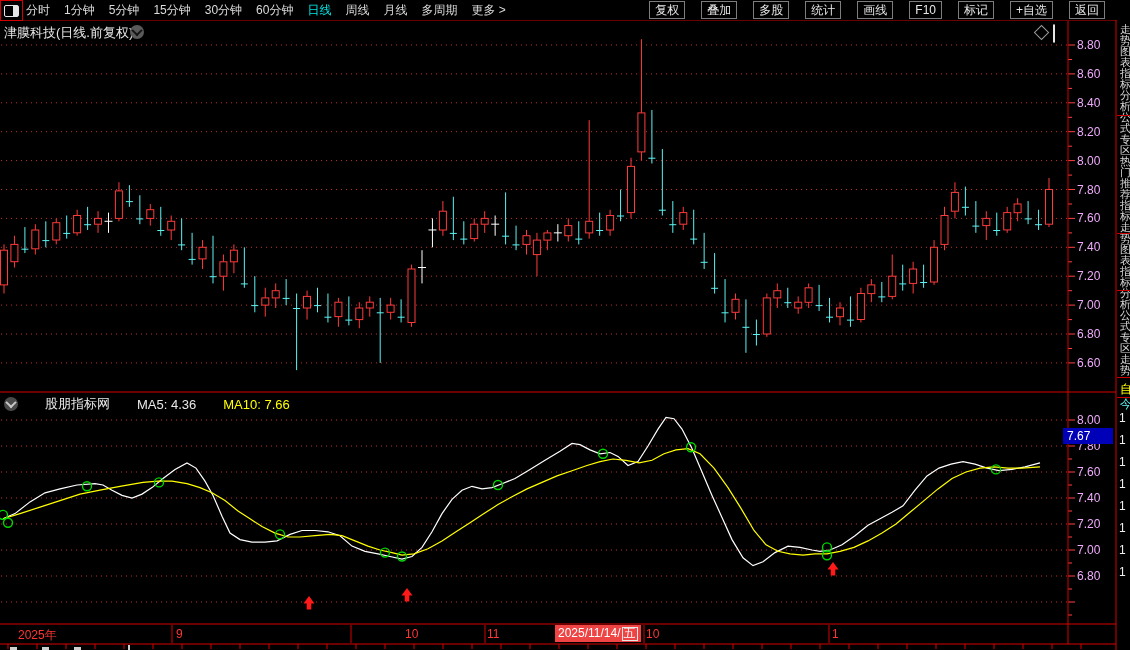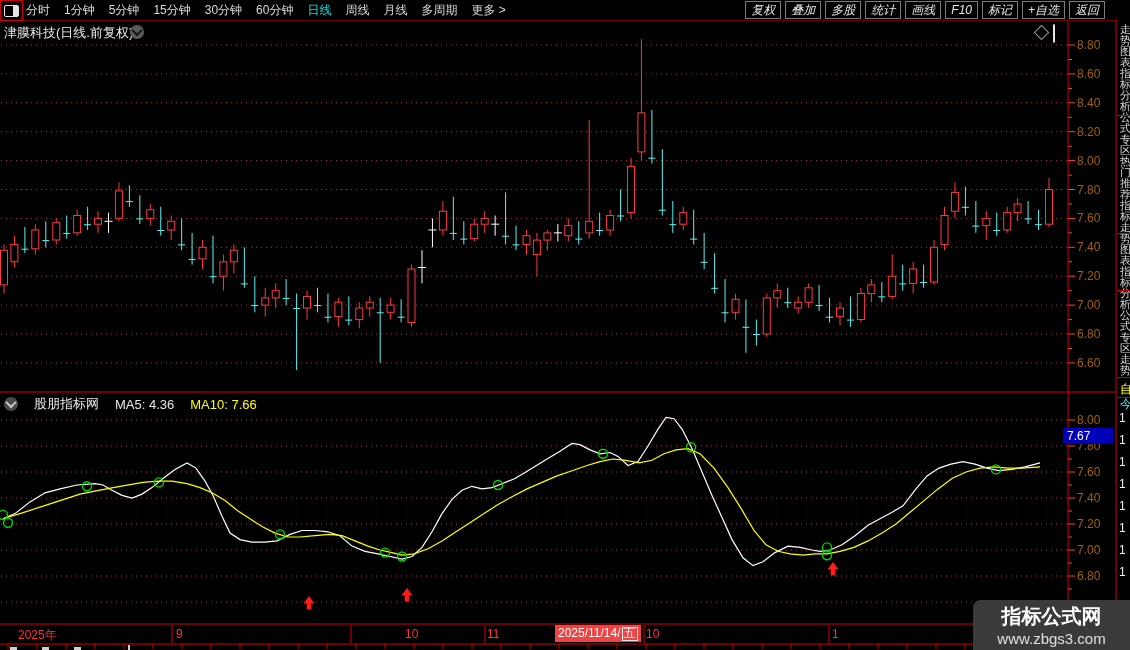--- a/index.html
+++ b/index.html
@@ -9,36 +9,36 @@
   .txt{position:absolute;white-space:nowrap;}
   
   #topbar{position:absolute;left:0;top:0;width:1130px;height:20px;background:#000;z-index:5;}
   #topbar .menu{position:absolute;left:26px;top:0;height:20px;display:flex;align-items:center;gap:14px;}
   .menu-item{color:#dcdcdc;font-size:12px;cursor:pointer;}
   .menu-item.active{color:#00e5e5;}
   #left-icon-box{position:absolute;left:0;top:0;width:21px;height:19px;border:1px solid #d40000;
     display:flex;align-items:center;justify-content:center;}
   .split-rect{width:13px;height:10px;border:1px solid #e6e6e6;border-radius:2px;
     background:linear-gradient(to right,transparent 0 58%,#e6e6e6 58%);}
-  #topbar .btns{position:absolute;right:25px;top:1px;height:30px;display:flex;gap:4px;font-style:italic;}
+  #topbar .btns{position:absolute;right:25px;top:1px;height:30px;display:flex;gap:16px;}
   .tb-btn{border:1px solid #7d7d7d;color:#e8e8e8;font-size:12px;height:16px;line-height:16px;
     padding:0 5px;cursor:pointer;background:#000;}
   
   #main-title{left:4px;top:24px;color:#e8e8e8;font-size:13px;z-index:4;}
   .chev-circle{position:absolute;width:14px;height:14px;border-radius:50%;background:#5a5a5a;z-index:4;
     display:flex;align-items:center;justify-content:center;}
   .chev-circle:after{content:"";width:6px;height:6px;border-right:2px solid #151515;border-bottom:2px solid #151515;
     transform:rotate(45deg) translate(-1px,-1px);}
   #sub-chev:after{border-color:#c8c8c8;}
-  #sub-header{position:absolute;left:4px;top:396px;height:16px;display:flex;align-items:center;gap:16px;z-index:4;}
+  #sub-header{position:absolute;left:4px;top:396px;height:16px;display:flex;align-items:center;gap:27px;z-index:4;}
   #sub-title{color:#e8e8e8;font-size:13px;}
   #ma5{color:#e8e8e8;font-size:13px;}
   #ma10{color:#ffff00;font-size:13px;}
   
-  .ylab{position:absolute;left:1077px;color:#a16207;font-size:12px;transform:translateY(-50%);z-index:2;}
+  .ylab{position:absolute;left:1077px;color:#f0abfc;font-size:12px;transform:translateY(-50%);z-index:2;}
   .xlab{position:absolute;top:627px;color:#ff3535;font-size:12px;z-index:2;}
   
   #cur-box{position:absolute;left:1063px;top:428px;width:50px;height:16px;background:#0000b8;
     color:#fff;font-size:12px;line-height:16px;padding-left:4px;box-sizing:border-box;z-index:3;}
   #date-box{position:absolute;left:555px;top:625px;height:17px;background:#ef4444;color:#fff;
     font-size:12px;line-height:17px;padding:0 3px;z-index:3;display:flex;align-items:center;}
   #date-box .boxed{border:1px solid #e8e8e8;line-height:11px;height:12px;margin-left:1px;padding:0 1px;}
   
   #diamond-icon{position:absolute;left:1036px;top:27px;width:9px;height:9px;border:1px solid #9a9a9a;
     transform:rotate(45deg);z-index:4;}
@@ -541,17 +541,13 @@
         <div class="strip-digit" style="top: 543px;">1</div>
         <div class="strip-digit" style="top: 565px;">1</div>
       </div>
   </div>
 
   <div class="frag" style="left:10px"></div>
   <div class="frag" style="left:42px"></div>
   <div class="frag" style="left:74px"></div>
   <div class="frag" style="left:128px;width:2px;height:5px"></div>
 
-  <div id="watermark">
-    <div id="wm1">指标公式网</div>
-    <div id="wm2">www.zbgs3.com</div>
-  </div>
 </div>
 
 </body></html>

